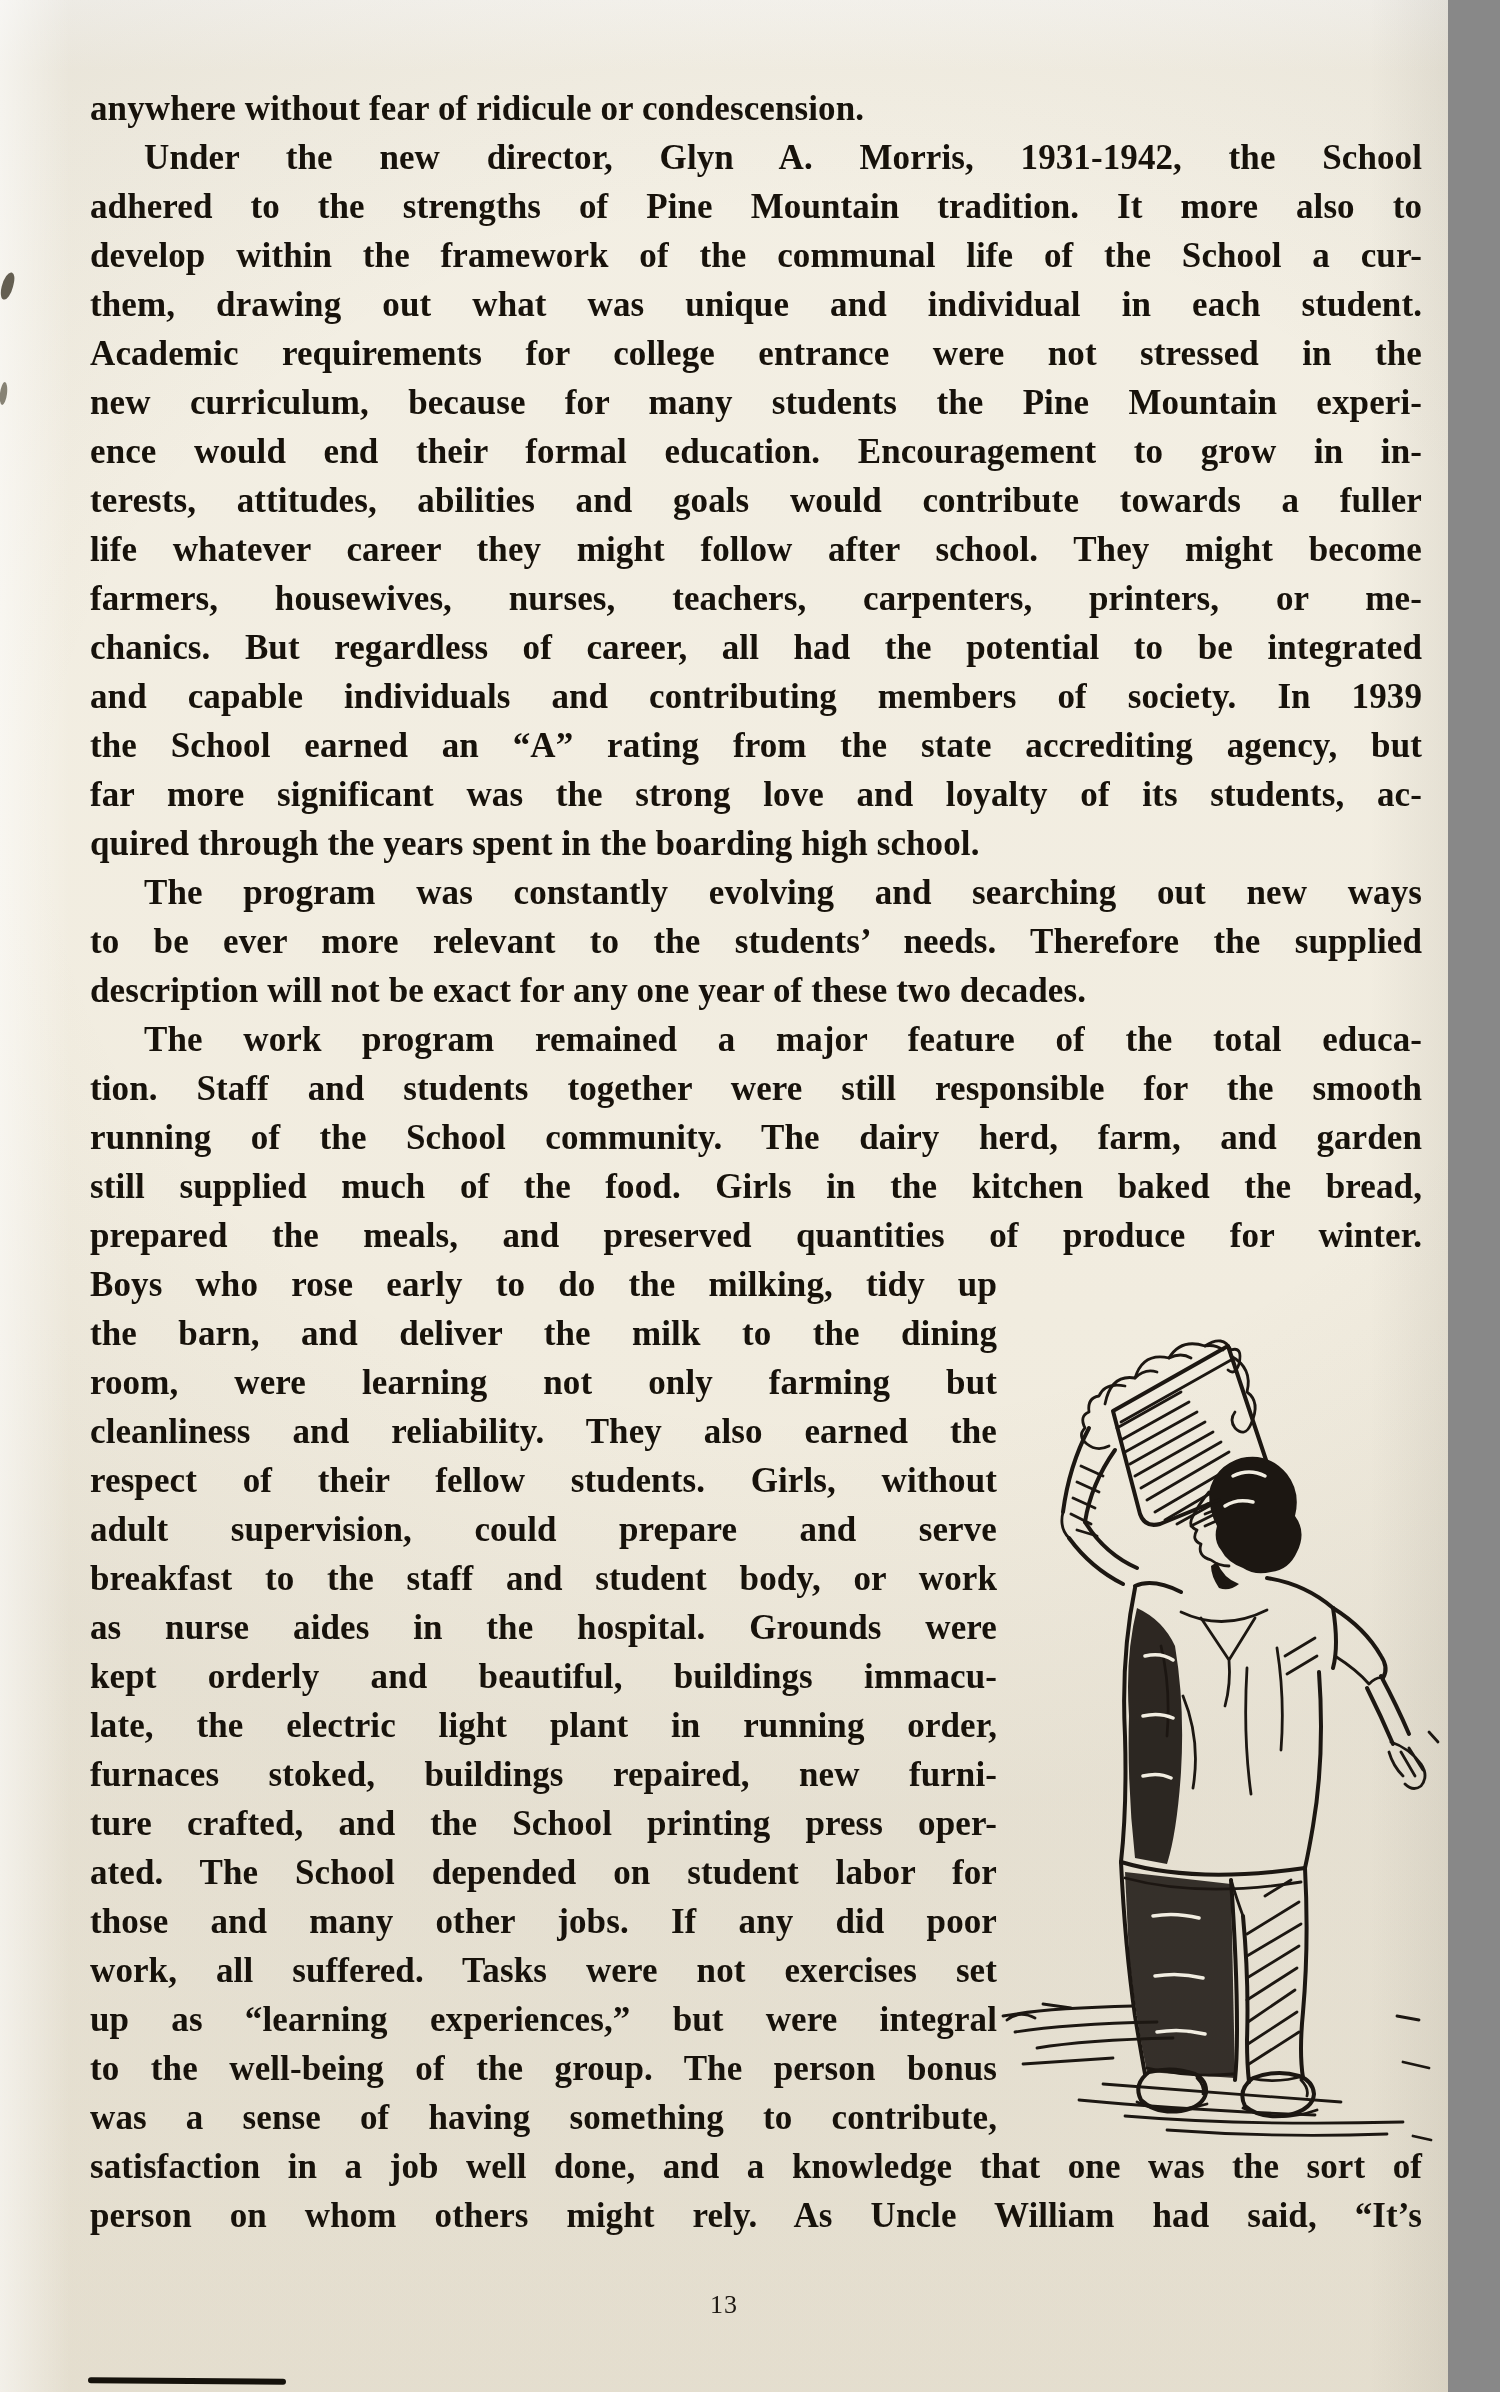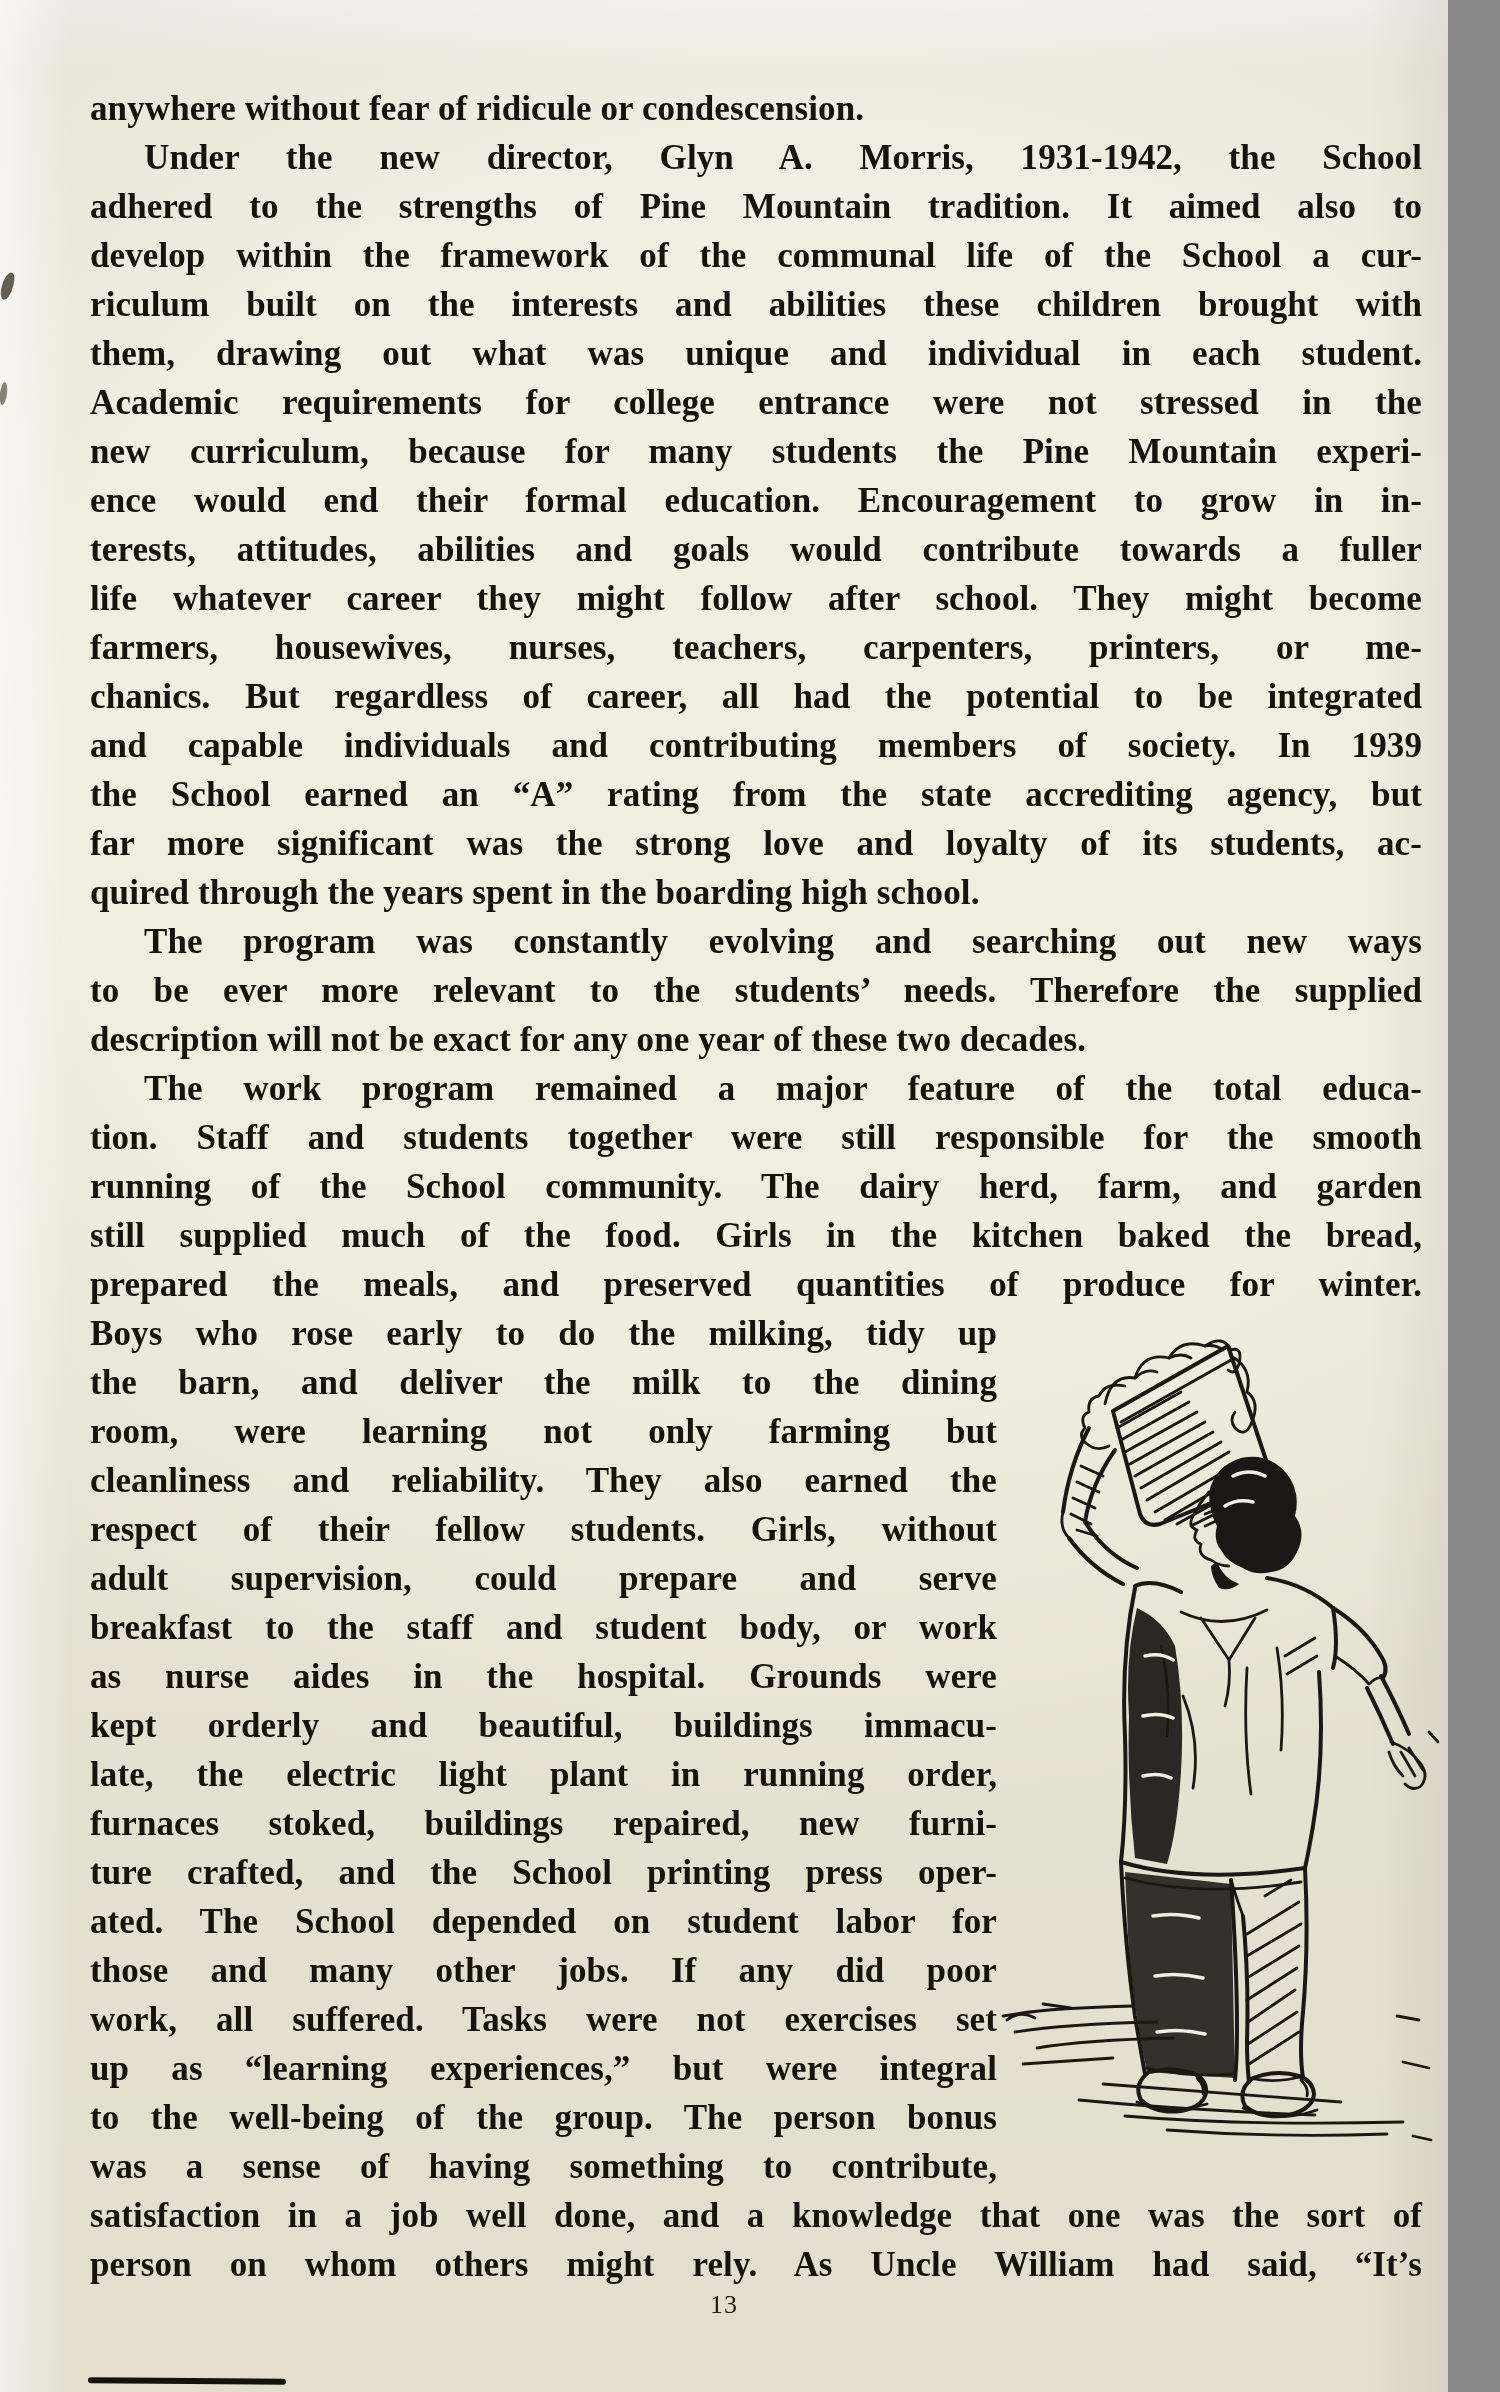--- a/index.html
+++ b/index.html
@@ -47,23 +47,22 @@
 </style>
 </head>
 <body>
 
 <div class="page">
 
   <div class="text-block">
 
   <div class="line end">anywhere without fear of ridicule or condescension.</div>
       <div class="line indent">Under the new director, Glyn A. Morris, 1931-1942, the School</div>
-      <div class="line">adhered to the strengths of Pine Mountain tradition. It aimed also to</div>
+      <div class="line">adhered to the strengths of Pine Mountain tradition. It more also to</div>
       <div class="line">develop within the framework of the communal life of the School a cur-</div>
-      <div class="line">riculum built on the interests and abilities these children brought with</div>
       <div class="line">them, drawing out what was unique and individual in each student.</div>
       <div class="line">Academic requirements for college entrance were not stressed in the</div>
       <div class="line">new curriculum, because for many students the Pine Mountain experi-</div>
       <div class="line">ence would end their formal education. Encouragement to grow in in-</div>
       <div class="line">terests, attitudes, abilities and goals would contribute towards a fuller</div>
       <div class="line">life whatever career they might follow after school. They might become</div>
       <div class="line">farmers, housewives, nurses, teachers, carpenters, printers, or me-</div>
       <div class="line">chanics. But regardless of career, all had the potential to be integrated</div>
       <div class="line">and capable individuals and contributing members of society. In 1939</div>
       <div class="line">the School earned an “A” rating from the state accrediting agency, but</div>

